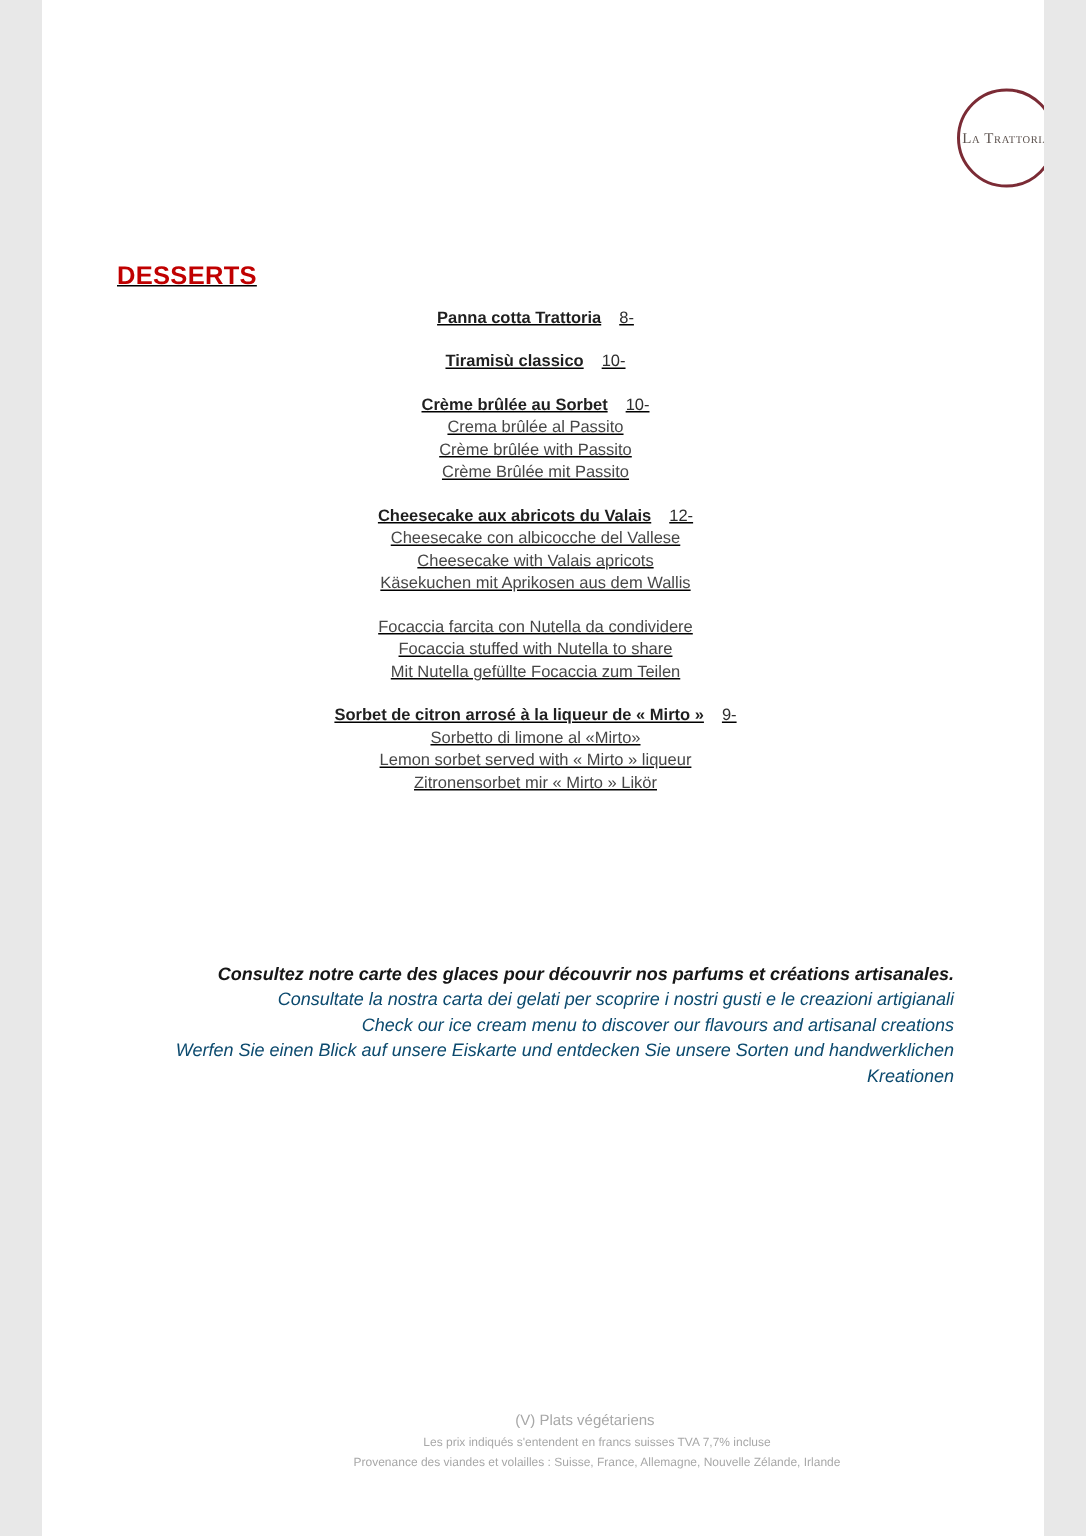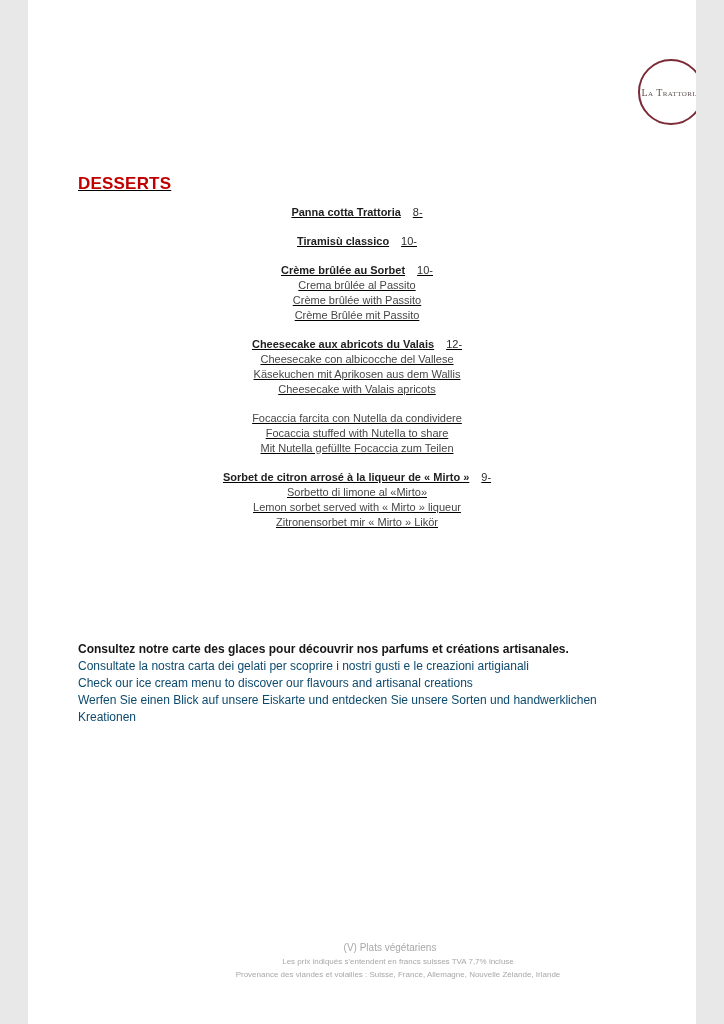--- a/index.html
+++ b/index.html
@@ -82,21 +82,22 @@
     color: #474747;
     text-align: center;
   }
 
   
   .notice {
     position: absolute;
     left: 50px;
     top: 641px;
     width: 558px;
-    text-align: left;
+    text-align: right;
+    font-style: italic;
   }
   .notice-line {
     font-size: 12px;
     line-height: 17px;
     color: #0c4a6e;
   }
   .notice-line.bold {
     font-weight: 700;
     color: #161616;
   }
@@ -155,22 +156,22 @@
       <div class="item-sub">Crème brûlée with Passito</div>
       <div class="item-sub">Crème Brûlée mit Passito</div>
     </div>
 
     <div class="menu-item">
       <div class="item-head">
         <span class="item-name">Cheesecake aux abricots du Valais</span>
         <span class="item-price">12-</span>
       </div>
       <div class="item-sub">Cheesecake con albicocche del Vallese</div>
+      <div class="item-sub">Cheesecake with Valais apricots</div>
       <div class="item-sub">Käsekuchen mit Aprikosen aus dem Wallis</div>
-      <div class="item-sub">Cheesecake with Valais apricots</div>
     </div>
 
     <div class="menu-item">
       <div class="item-sub">Focaccia farcita con Nutella da condividere</div>
       <div class="item-sub">Focaccia stuffed with Nutella to share</div>
       <div class="item-sub">Mit Nutella gefüllte Focaccia zum Teilen</div>
     </div>
 
     <div class="menu-item">
       <div class="item-head">

